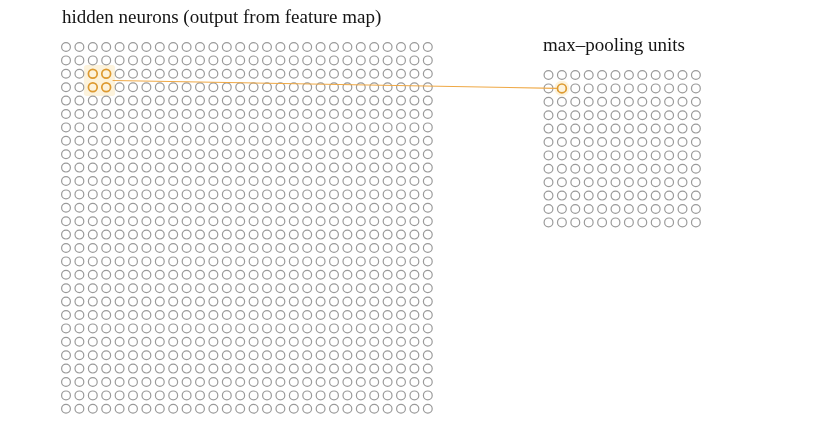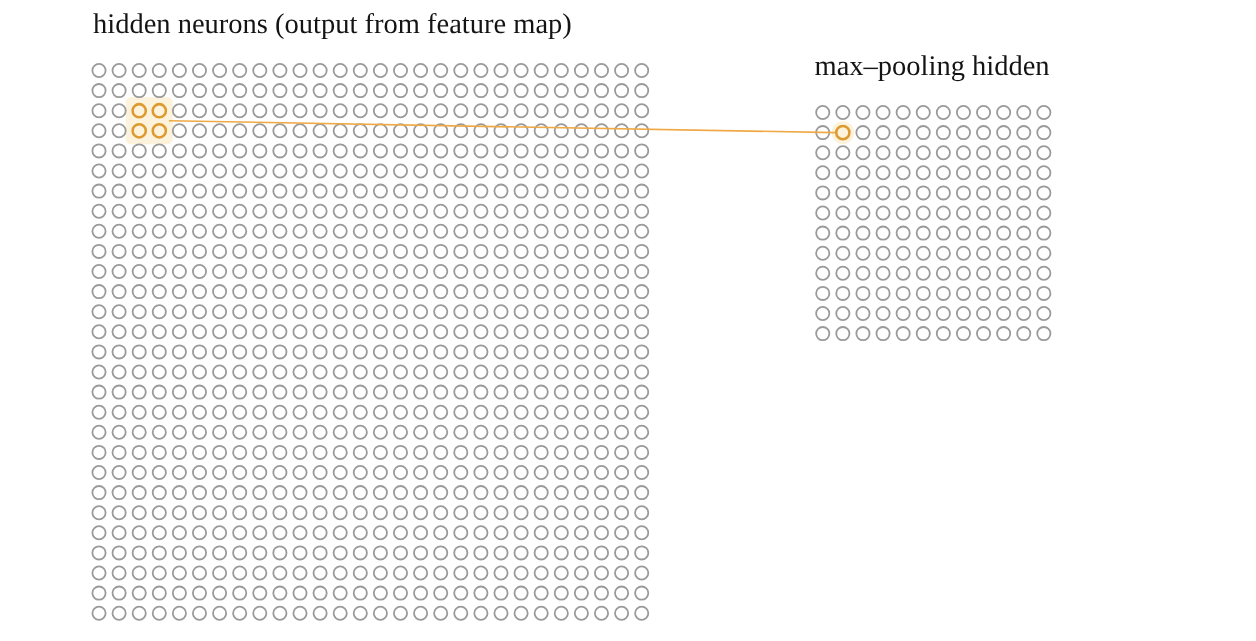--- a/index.html
+++ b/index.html
@@ -967,14 +967,14 @@
       <circle cx="682.5" cy="222.4" r="4.4" fill="none" stroke="#9a9a9a" stroke-width="1.2"></circle>
       <circle cx="695.9" cy="222.4" r="4.4" fill="none" stroke="#9a9a9a" stroke-width="1.2"></circle>
       <line x1="112.60000000000001" y1="80.5" x2="556.9" y2="88.4" stroke="#efa844" stroke-width="1.1"></line>
       <circle cx="92.8" cy="73.8" r="4.4" fill="none" stroke="#dd9a30" stroke-width="1.7"></circle>
       <circle cx="106.2" cy="73.8" r="4.4" fill="none" stroke="#dd9a30" stroke-width="1.7"></circle>
       <circle cx="92.8" cy="87.2" r="4.4" fill="none" stroke="#dd9a30" stroke-width="1.7"></circle>
       <circle cx="106.2" cy="87.2" r="4.4" fill="none" stroke="#dd9a30" stroke-width="1.7"></circle>
       <circle cx="561.9" cy="88.4" r="4.4" fill="none" stroke="#dd9a30" stroke-width="1.7"></circle>
     </svg>
   <div class="fig-label label-left">hidden neurons (output from feature map)</div>
-  <div class="fig-label label-right">max–pooling hidden</div>
+  <div class="fig-label label-right">max–pooling units</div>
 </div>
 
 </body></html>

